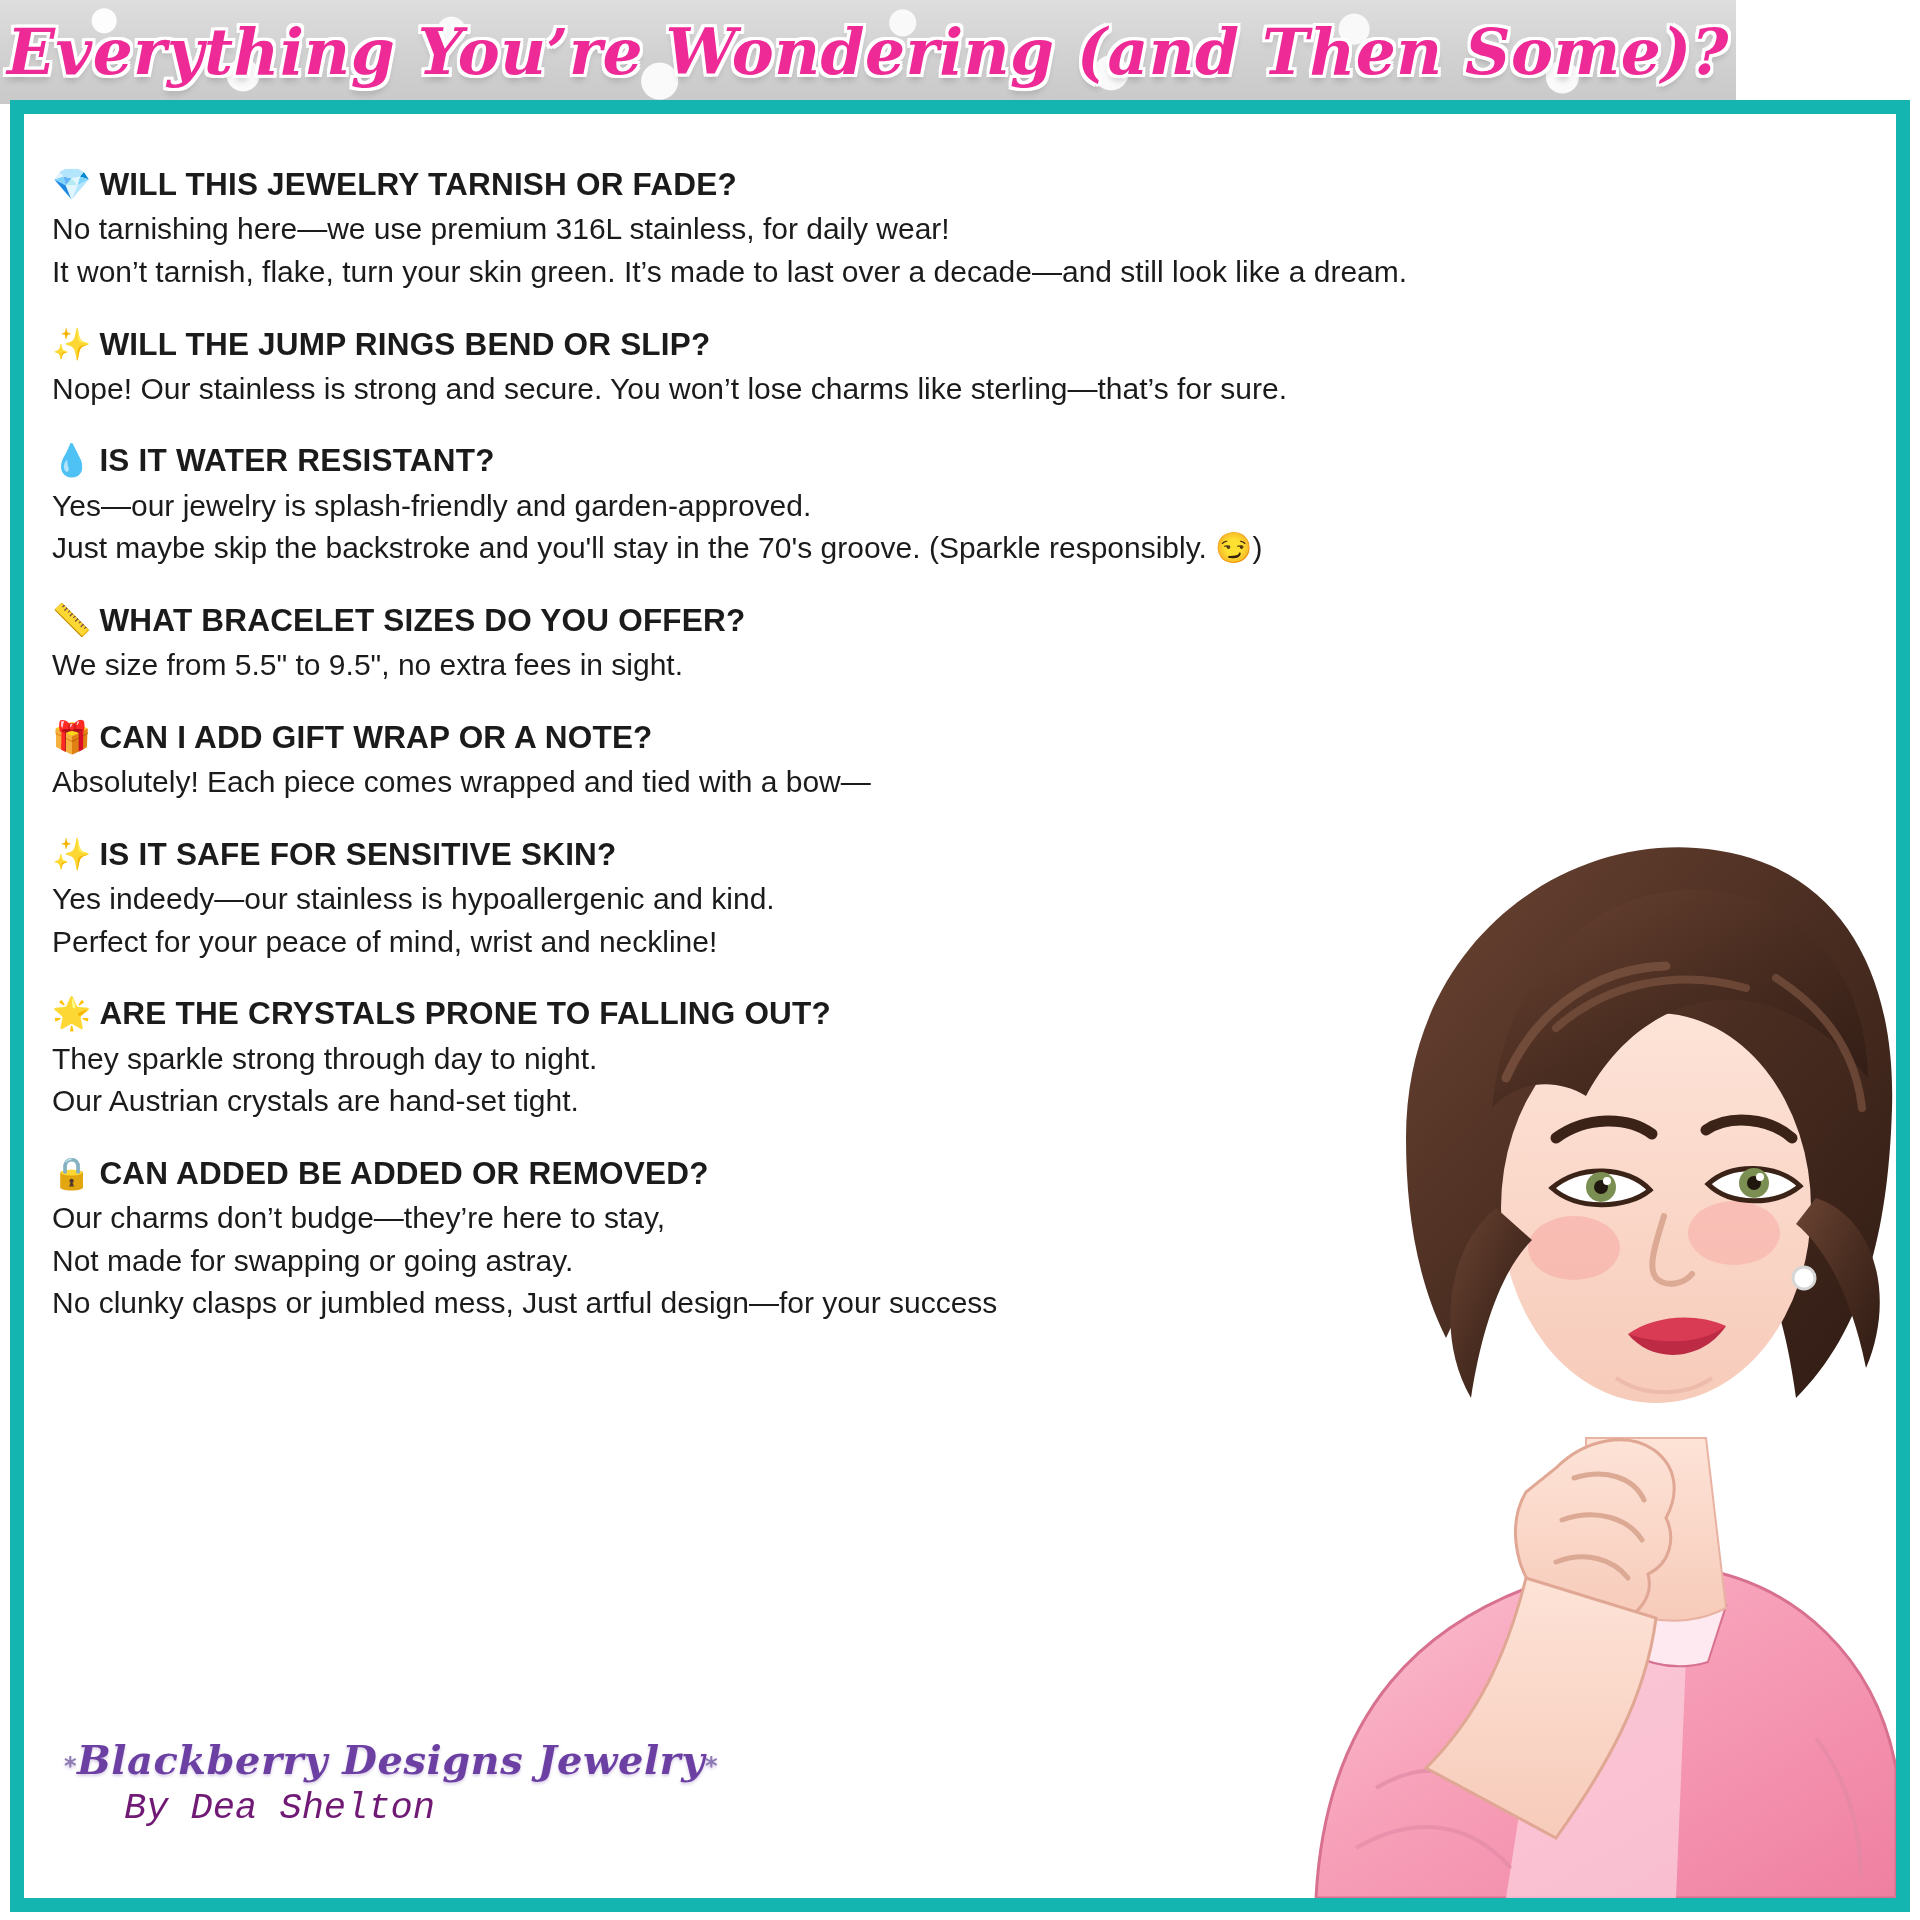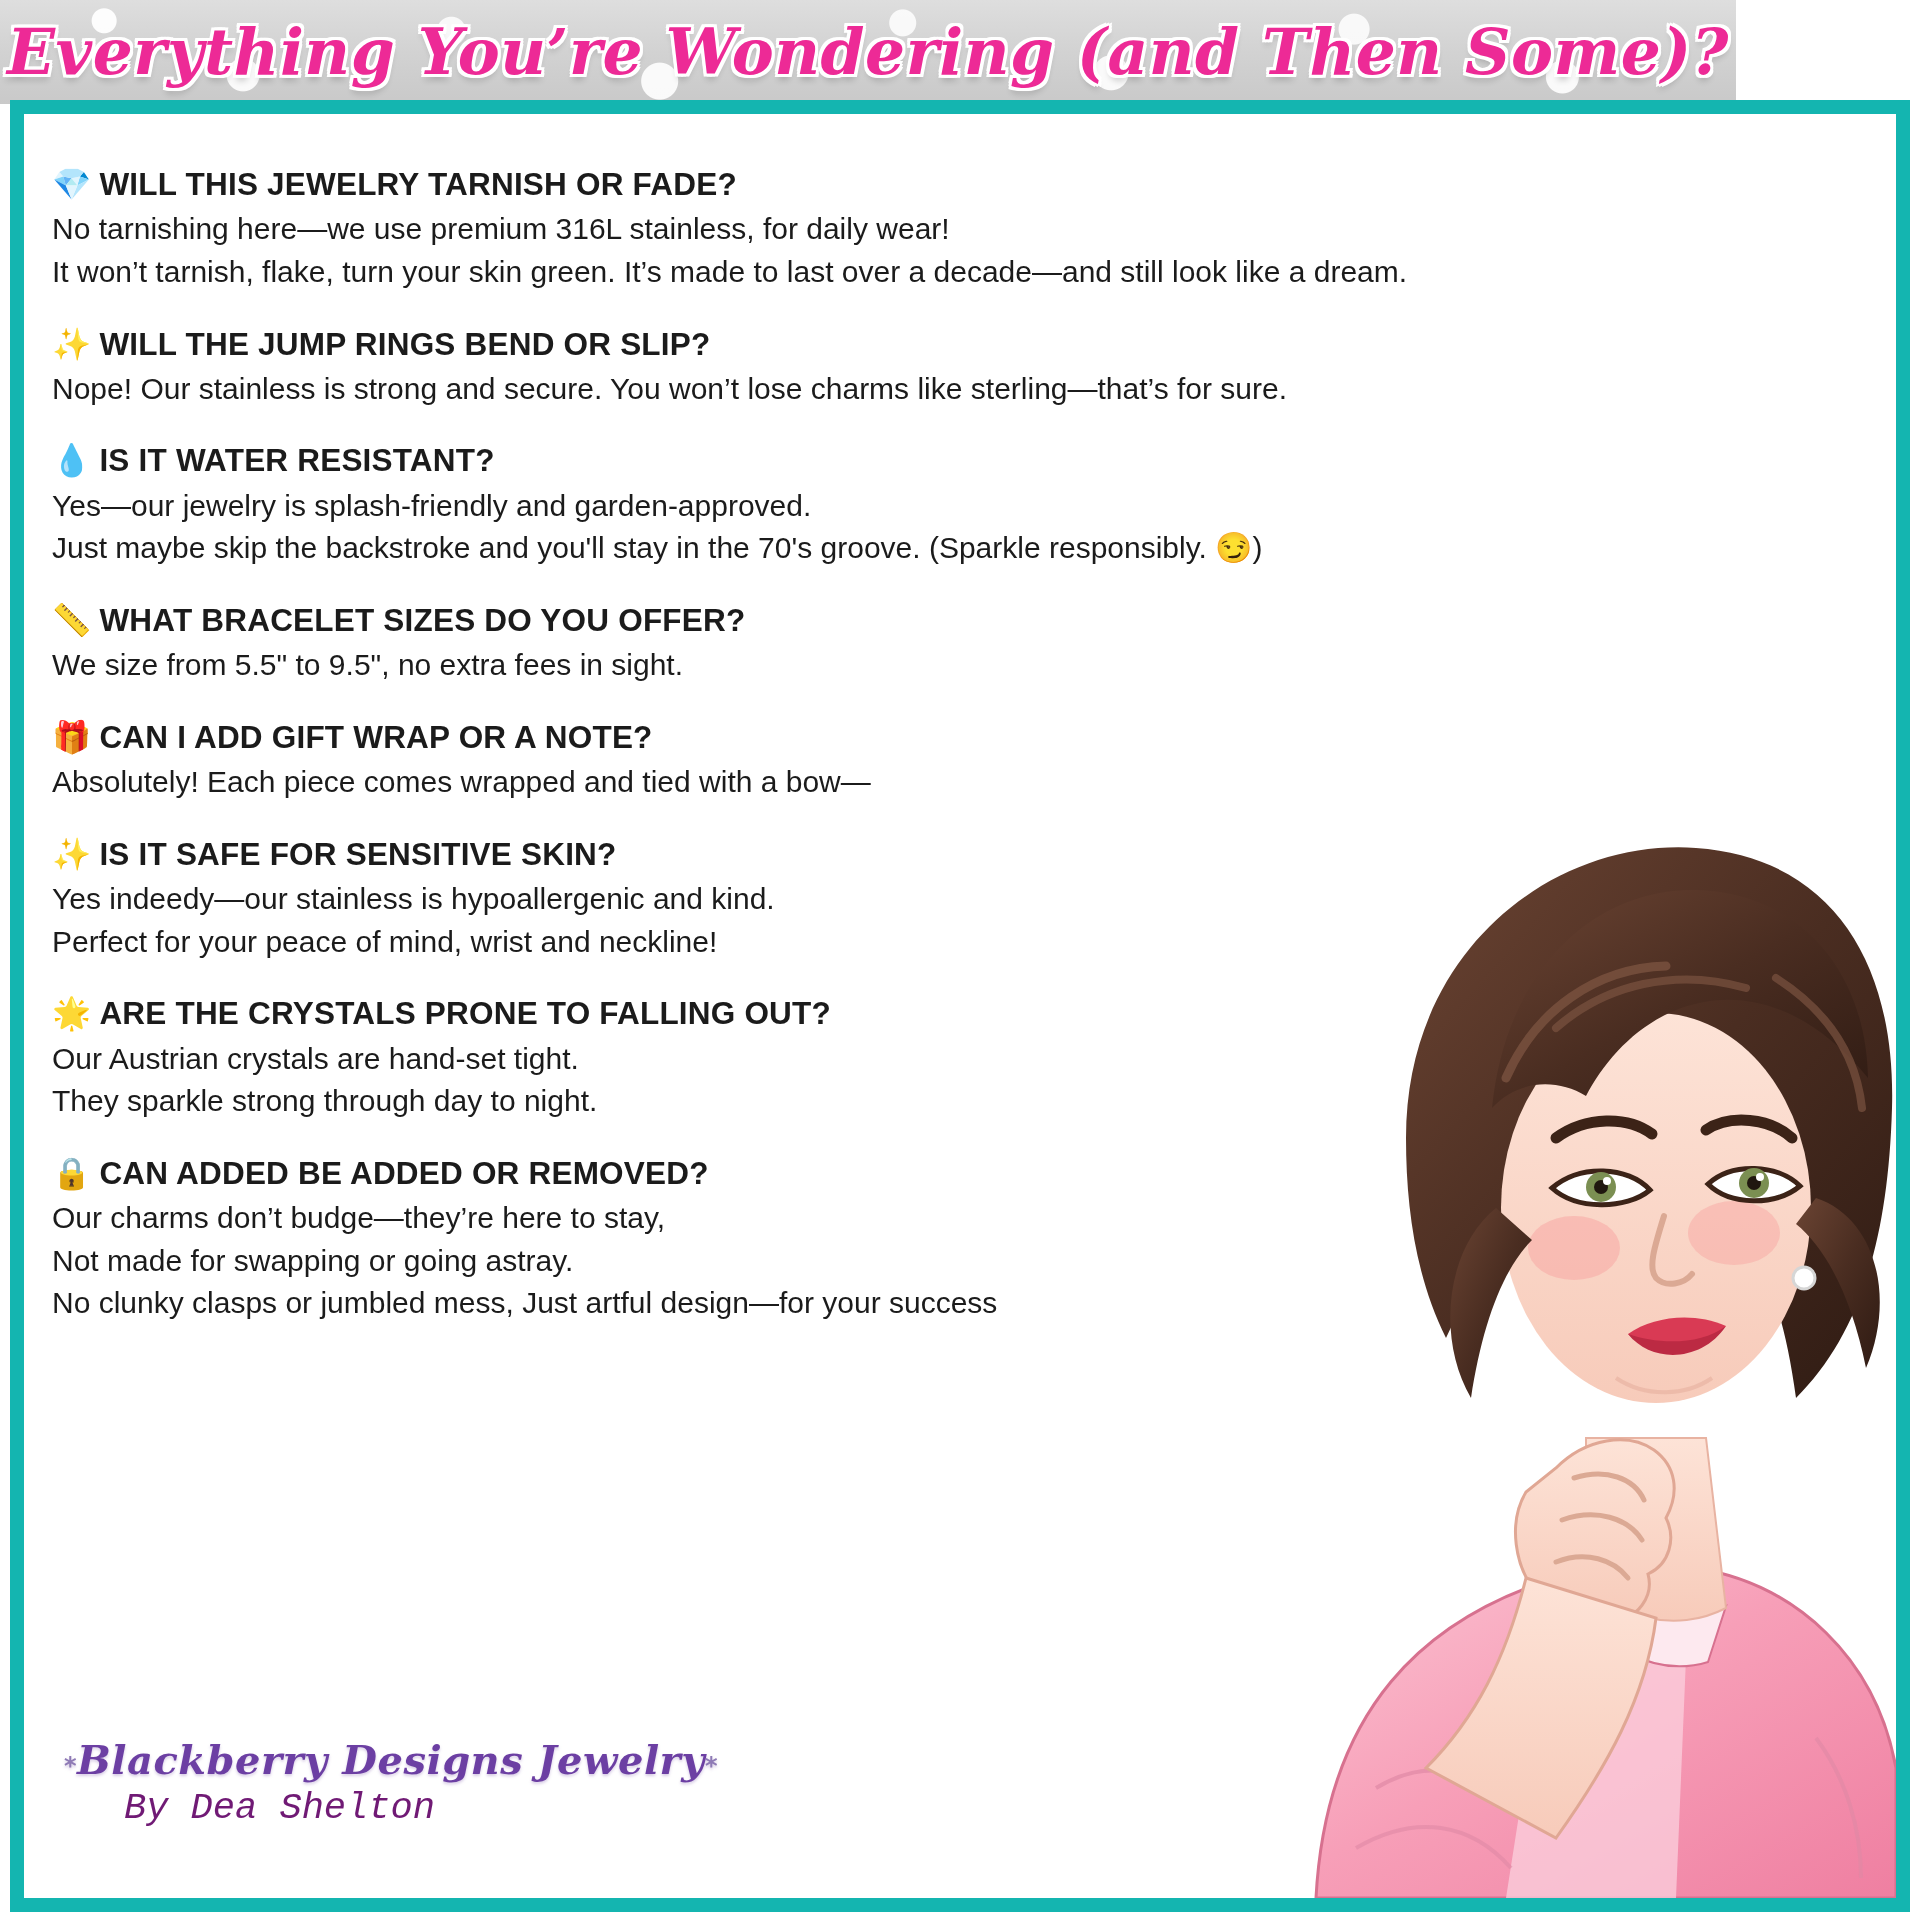--- a/index.html
+++ b/index.html
@@ -208,22 +208,22 @@
           <span class="emoji">✨</span><span>IS IT SAFE FOR SENSITIVE SKIN?</span>
         </div>
         <div class="faq-a">Yes indeedy—our stainless is hypoallergenic and kind.</div>
         <div class="faq-a">Perfect for your peace of mind, wrist and neckline!</div>
       </div>
 
       <div class="faq-block">
         <div class="faq-q">
           <span class="emoji">🌟</span><span>ARE THE CRYSTALS PRONE TO FALLING OUT?</span>
         </div>
+        <div class="faq-a">They sparkle strong through day to night.</div>
         <div class="faq-a">Our Austrian crystals are hand-set tight.</div>
-        <div class="faq-a">They sparkle strong through day to night.</div>
       </div>
 
       <div class="faq-block">
         <div class="faq-q">
           <span class="emoji">🔒</span><span>CAN ADDED BE ADDED OR REMOVED?</span>
         </div>
         <div class="faq-a">Our charms don’t budge—they’re here to stay,</div>
         <div class="faq-a">Not made for swapping or going astray.</div>
         <div class="faq-a">No clunky clasps or jumbled mess, Just artful design—for your success</div>
       </div>

